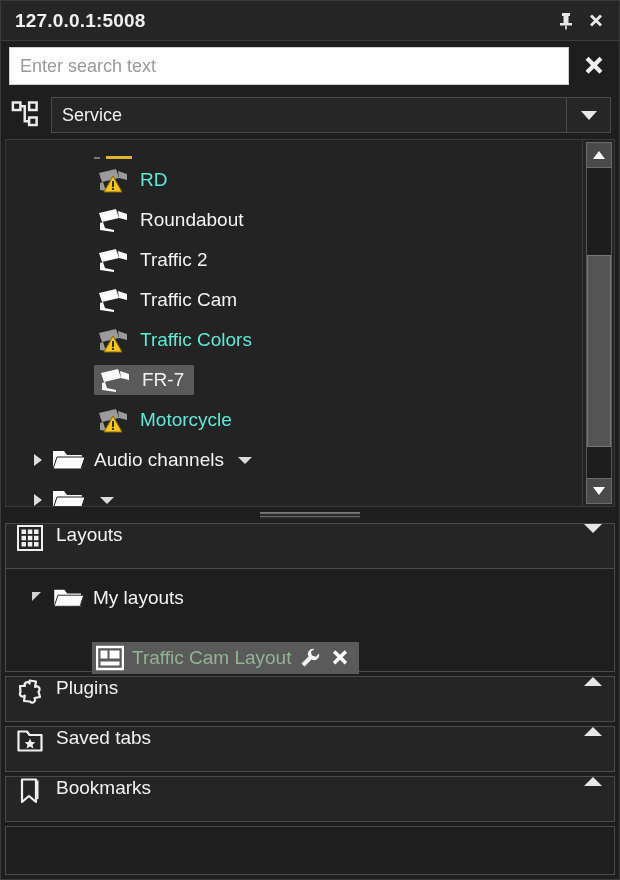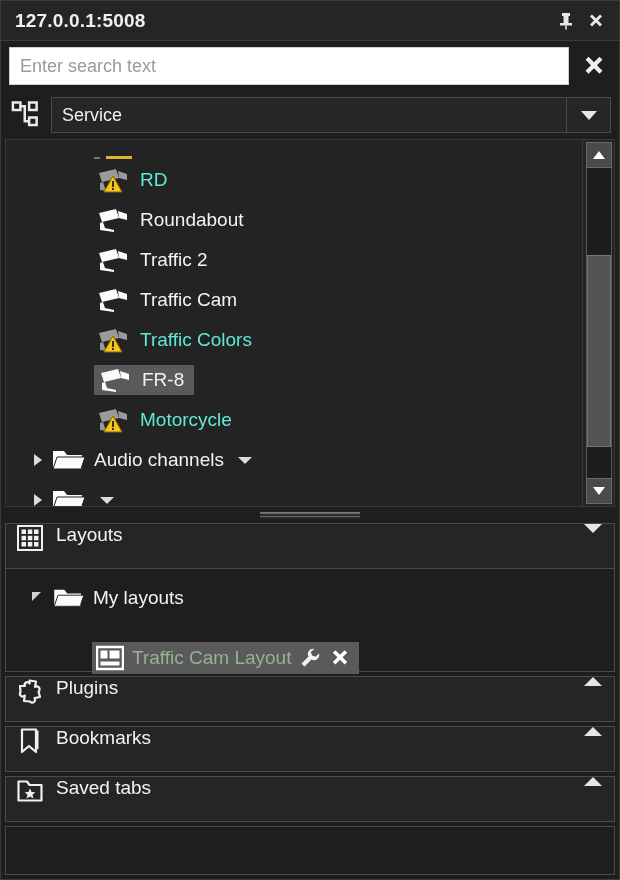--- a/index.html
+++ b/index.html
@@ -373,21 +373,21 @@
 
       <div class="node cam enabled selected">
         <span class="selwrap">
           <span>
             <svg width="38" height="26" viewBox="0 0 38 26">
               <path d="M5 6 L22 2 L25 11 L8 15 Z" fill="#fbfbfb"></path>
               <path d="M24 4 L33 7 L33 13 L25 11 Z" fill="#fbfbfb"></path>
               <path d="M9 15 L11 21 L20 23 L20 25 L6 23 L6 16 Z" fill="#fbfbfb"></path>
             </svg>
           </span>
-          <span class="lbl">FR-8</span>
+          <span class="lbl">FR-7</span>
         </span>
       </div>
 
       <div class="node cam disabled">
         <span class="selwrap">
           <span style="position:relative;display:inline-block;width:38px;height:26px">
             <svg width="38" height="26" viewBox="0 0 38 26">
               <path d="M5 6 L22 2 L25 11 L8 15 Z" fill="#9a9a9a"></path>
               <path d="M24 4 L33 7 L33 13 L25 11 Z" fill="#9a9a9a"></path>
               <path d="M9 15 L11 21 L20 23 L20 25 L6 23 L6 16 Z" fill="#9a9a9a"></path>
@@ -509,33 +509,33 @@
         <path d="M4 9 L9 9 A2.6 2.6 0 1 1 13.6 6.5 L13.6 3.5 L20 4.5 L19 10 A2.6 2.6 0 1 1 22.5 14.5 L24 20 L18.5 21 A2.6 2.6 0 1 1 14 24.5 L8 24 L8.8 18.5 A2.6 2.6 0 1 1 4.5 15 Z" fill="none" stroke="#f0f0f0" stroke-width="2.2" stroke-linejoin="round"></path>
       </svg>
     </span>
     <span class="shlabel">Plugins</span>
     <span class="sh-caret-up"></span>
   </div>
 
   <div class="section-header" style="margin-top:4px">
     <span>
       <svg width="28" height="28" viewBox="0 0 28 28">
+        <path d="M2.5 4.5 H11 L13.5 8 H25.5 V23.5 H2.5 Z" fill="none" stroke="#f0f0f0" stroke-width="2.2" stroke-linejoin="round"></path>
+        <path d="M14 11.5 L15.6 15 L19.3 15.3 L16.5 17.8 L17.4 21.4 L14 19.4 L10.6 21.4 L11.5 17.8 L8.7 15.3 L12.4 15 Z" fill="#f0f0f0"></path>
+      </svg>
+    </span>
+    <span class="shlabel">Saved tabs</span>
+    <span class="sh-caret-up"></span>
+  </div>
+
+  <div class="section-header" style="margin-top:4px">
+    <span>
+      <svg width="28" height="28" viewBox="0 0 28 28">
         <path d="M6 2.5 H20 V25 L13 19 L6 25 Z" fill="none" stroke="#f0f0f0" stroke-width="2.2" stroke-linejoin="round"></path>
         <path d="M21.5 3.5 V22" stroke="#f0f0f0" stroke-width="2"></path>
       </svg>
     </span>
     <span class="shlabel">Bookmarks</span>
     <span class="sh-caret-up"></span>
   </div>
 
-  <div class="section-header" style="margin-top:4px">
-    <span>
-      <svg width="28" height="28" viewBox="0 0 28 28">
-        <path d="M2.5 4.5 H11 L13.5 8 H25.5 V23.5 H2.5 Z" fill="none" stroke="#f0f0f0" stroke-width="2.2" stroke-linejoin="round"></path>
-        <path d="M14 11.5 L15.6 15 L19.3 15.3 L16.5 17.8 L17.4 21.4 L14 19.4 L10.6 21.4 L11.5 17.8 L8.7 15.3 L12.4 15 Z" fill="#f0f0f0"></path>
-      </svg>
-    </span>
-    <span class="shlabel">Saved tabs</span>
-    <span class="sh-caret-up"></span>
-  </div>
-
   <div class="bottom-pad"></div>
 </div>
 
 </body></html>

